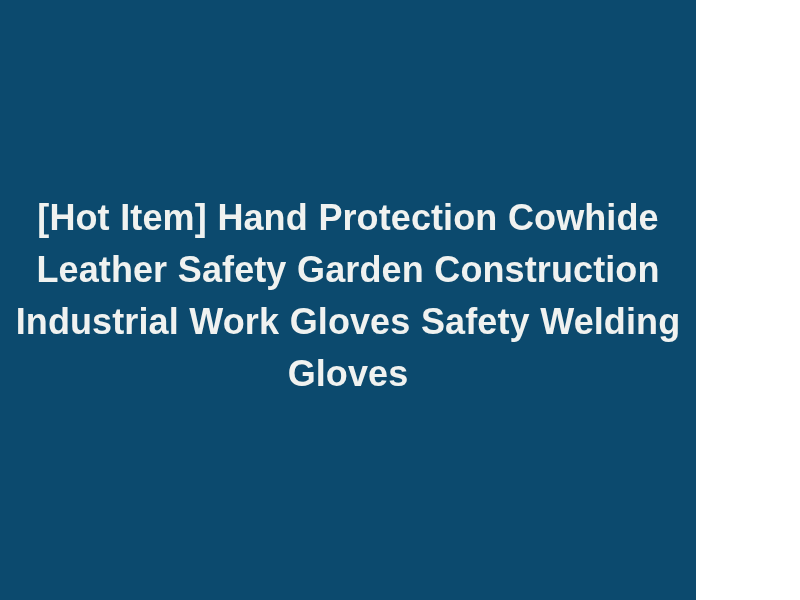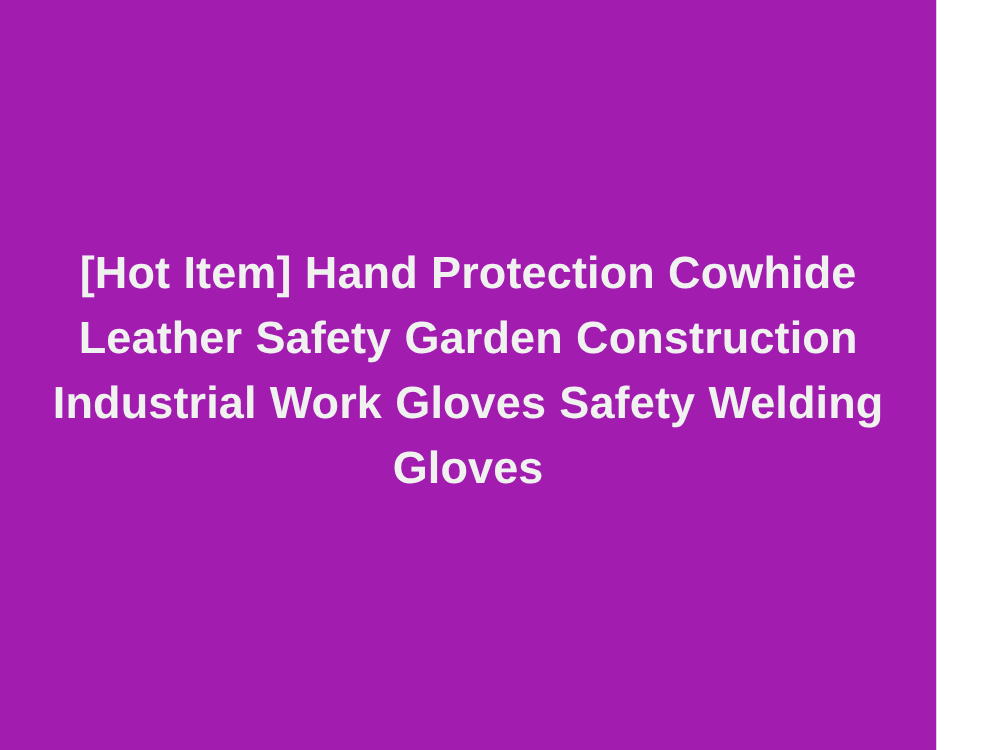--- a/index.html
+++ b/index.html
@@ -11,23 +11,23 @@
   body {
     width: 800px;
     height: 600px;
     overflow: hidden;
     font-family: "Liberation Sans", sans-serif;
   }
 
   .placeholder-card {
     position: relative;
     box-sizing: border-box;
-    width: 749px;
+    width: 696px;
     height: 600px;
-    background-color: #a21caf;
+    background-color: #0c4a6e;
     display: flex;
     align-items: center;
     justify-content: center;
   }
 
   .title-block {
     width: 712px;
     margin: 0;
     padding: 0 0 8px 0;
     text-align: center;

